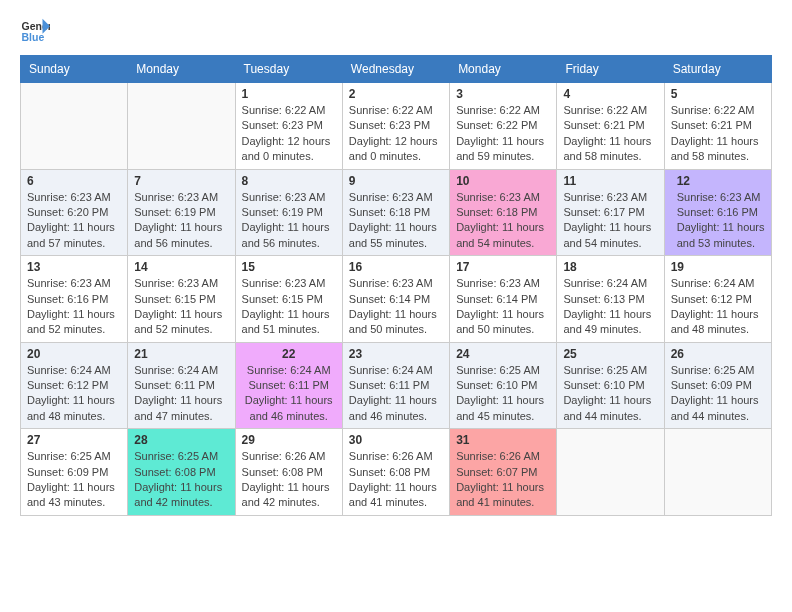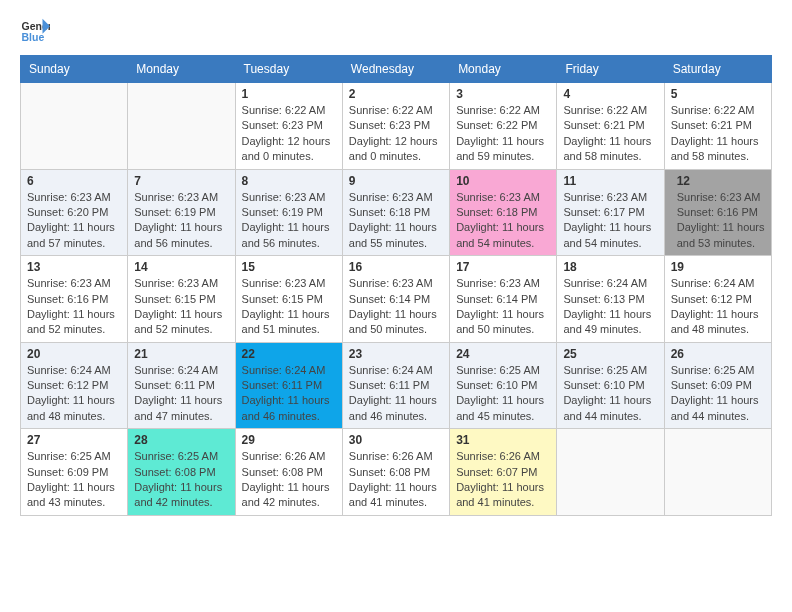--- a/index.html
+++ b/index.html
@@ -126,21 +126,21 @@
 Daylight: 11 hours
 and 54 minutes.</div>
           </td>
           <td style="background: rgb(238, 242, 248);">
             <div class="day-number">11</div>
             <div class="day-info" style="white-space: pre-line;">Sunrise: 6:23 AM
 Sunset: 6:17 PM
 Daylight: 11 hours
 and 54 minutes.</div>
           </td>
-          <td style="background: #a3a3a3; padding-left: 12px;">
+          <td style="background: #c4b5fd; padding-left: 12px;">
             <div class="day-number">12</div>
             <div class="day-info" style="white-space: pre-line;">Sunrise: 6:23 AM
 Sunset: 6:16 PM
 Daylight: 11 hours
 and 53 minutes.</div>
           </td>
         </tr>
         <tr>
           <td style="background: rgb(255, 255, 255);">
             <div class="day-number">13</div>
@@ -200,21 +200,21 @@
 Daylight: 11 hours
 and 48 minutes.</div>
           </td>
           <td style="background: rgb(238, 242, 248);">
             <div class="day-number">21</div>
             <div class="day-info" style="white-space: pre-line;">Sunrise: 6:24 AM
 Sunset: 6:11 PM
 Daylight: 11 hours
 and 47 minutes.</div>
           </td>
-          <td style="background: #0ea5e9;">
+          <td style="background: #f0abfc; text-align: center;">
             <div class="day-number">22</div>
             <div class="day-info" style="white-space: pre-line;">Sunrise: 6:24 AM
 Sunset: 6:11 PM
 Daylight: 11 hours
 and 46 minutes.</div>
           </td>
           <td style="background: rgb(238, 242, 248);">
             <div class="day-number">23</div>
             <div class="day-info" style="white-space: pre-line;">Sunrise: 6:24 AM
 Sunset: 6:11 PM
@@ -265,21 +265,21 @@
 Daylight: 11 hours
 and 42 minutes.</div>
           </td>
           <td style="background: rgb(255, 255, 255);">
             <div class="day-number">30</div>
             <div class="day-info" style="white-space: pre-line;">Sunrise: 6:26 AM
 Sunset: 6:08 PM
 Daylight: 11 hours
 and 41 minutes.</div>
           </td>
-          <td style="background: #fef9c3; margin-left: 18px;">
+          <td style="background: #fca5a5; margin-left: 18px;">
             <div class="day-number">31</div>
             <div class="day-info" style="white-space: pre-line;">Sunrise: 6:26 AM
 Sunset: 6:07 PM
 Daylight: 11 hours
 and 41 minutes.</div>
           </td>
           <td class="empty"></td>
           <td class="empty"></td>
         </tr>
       </tbody>

